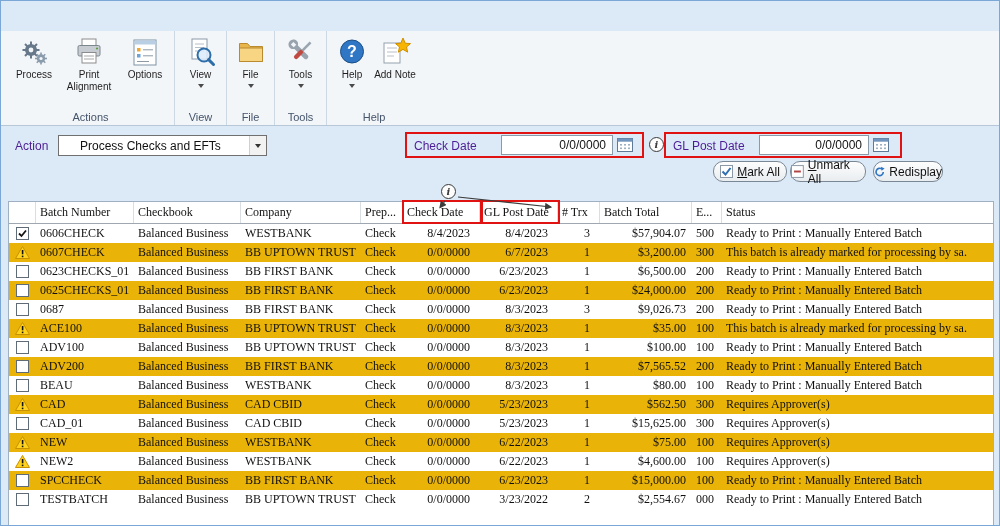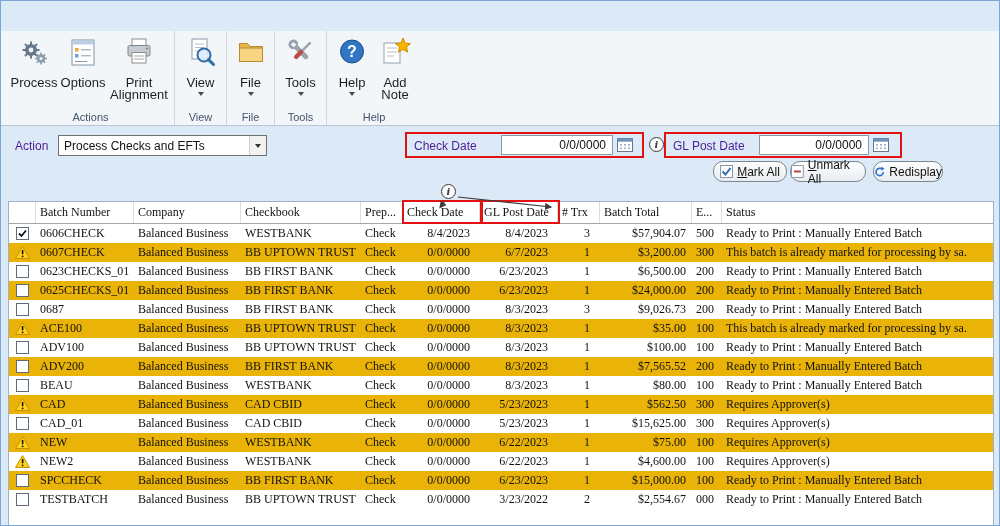--- a/index.html
+++ b/index.html
@@ -16,30 +16,30 @@
   .wc { width:46px; height:30px; display:flex; align-items:center; justify-content:center; color:#222; cursor:default; }
   .wc .min-glyph { width:11px; height:1px; background:#222; }
   .wc .max-glyph { width:10px; height:10px; border:1px solid #222; }
   .wc.close { font-size:16px; line-height:16px; }
 
   
   .ribbon { position:absolute; left:0; top:30px; right:0; height:95px; background:#f3f6f9; border-bottom:1px solid #b7c7d8; display:flex; padding-left:6px; }
   .rgroup { position:relative; height:94px; border-right:1px solid #ccd8e4; display:flex; align-items:flex-start; padding:0 3px; }
   .rgroup-label { position:absolute; bottom:2px; left:0; right:0; text-align:center; font-size:11px; color:#44546a; }
   .rbtn { display:flex; flex-direction:column; align-items:center; padding-top:5px; height:76px; }
-  .rlabel { font-size:13px; color:#1e1e1e; text-align:center; line-height:12px; margin-top:9px; white-space:normal; }
+  .rlabel { font-size:10px; color:#1e1e1e; text-align:center; line-height:12px; margin-top:1px; white-space:normal; }
   .rarrow { width:0; height:0; border-left:3.5px solid transparent; border-right:3.5px solid transparent; border-top:4px solid #4a4a4a; margin-top:3px; }
 
   
   .content { position:absolute; left:0; top:125px; right:0; bottom:0; background:#dce9f7; }
 
   .lbl { position:absolute; font-size:12px; color:#4c1d95; white-space:nowrap; }
 
   .action-select { position:absolute; left:57px; top:9px; width:209px; height:21px; background:#fff; border:1px solid #707070; display:flex; align-items:center; }
-  .action-select .sel-text { flex:1; padding-left:5px; white-space:nowrap; overflow:hidden; }
+  .action-select .sel-text { flex:1; padding-left:21px; white-space:nowrap; overflow:hidden; }
   .sel-arrow-zone { width:17px; height:100%; display:flex; align-items:center; justify-content:center; border-left:1px solid #d0d0d0; background:#f2f2f2; }
   .darrow { width:0; height:0; border-left:3.5px solid transparent; border-right:3.5px solid transparent; border-top:4.5px solid #333; }
 
   .date-field { position:absolute; height:20px; background:#fff; border:1px solid #8a9aa9; font-size:12px; line-height:18px; text-align:right; padding-right:6px; }
   .cal-icon { position:absolute; width:16px; height:15px; }
 
   .info-i { position:absolute; width:15px; height:15px; border:1.5px solid #3a3a3a; border-radius:50%; background:#fdfdfd; display:flex; align-items:center; justify-content:center; font-family:"DejaVu Serif",serif; font-weight:bold; font-style:italic; font-size:10px; color:#3a3a3a; }
 
   .groupbox { position:absolute; left:14px; top:34px; width:377px; height:24px; border:1px solid #93a5b7; display:flex; align-items:center; }
   .radio { width:12px; height:12px; border:1px solid #5a5a5a; border-radius:50%; background:#fff; display:inline-block; position:relative; flex:0 0 auto; }
@@ -88,42 +88,42 @@
             <rect x="22.2" y="16.5" width="1.6" height="12"></rect>
             <rect x="22.2" y="16.5" width="1.6" height="12" transform="rotate(45 23 22.5)"></rect>
             <rect x="22.2" y="16.5" width="1.6" height="12" transform="rotate(90 23 22.5)"></rect>
             <rect x="22.2" y="16.5" width="1.6" height="12" transform="rotate(135 23 22.5)"></rect>
             <circle cx="23" cy="22.5" r="4.2"></circle>
           </g>
           <circle cx="23" cy="22.5" r="1.6" fill="#f3f6f9"></circle>
         </svg>
         <span class="rlabel">Process</span>
       </div>
+      <div class="rbtn" style="width:62px">
+        <svg width="32" height="32" viewBox="0 0 32 32">
+          <rect x="9" y="3" width="14" height="6.5" fill="#fff" stroke="#8b8b8b"></rect>
+          <rect x="5" y="9.5" width="22" height="10.5" rx="1.5" fill="#c6ccd2" stroke="#7e868d"></rect>
+          <circle cx="24" cy="12.5" r="1.1" fill="#5f9e3e"></circle>
+          <rect x="9" y="16.5" width="14" height="10.5" fill="#fff" stroke="#8b8b8b"></rect>
+          <line x1="11" y1="20" x2="21" y2="20" stroke="#a7a7a7"></line>
+          <line x1="11" y1="23" x2="21" y2="23" stroke="#a7a7a7"></line>
+        </svg>
+        <span class="rlabel">Print Alignment</span>
+      </div>
       <div class="rbtn" style="width:50px">
         <svg width="32" height="32" viewBox="0 0 32 32">
           <rect x="5" y="4" width="22" height="25" fill="#fff" stroke="#7f93a6"></rect>
           <rect x="5.5" y="4.5" width="21" height="4" fill="#b9cfe4"></rect>
           <rect x="8" y="12" width="3.5" height="3.5" fill="#f0a830"></rect>
           <rect x="8" y="18" width="3.5" height="3.5" fill="#6fa3d8"></rect>
           <line x1="14" y1="13.8" x2="24" y2="13.8" stroke="#8d99a5"></line>
           <line x1="14" y1="19.8" x2="24" y2="19.8" stroke="#8d99a5"></line>
           <line x1="8" y1="25.5" x2="20" y2="25.5" stroke="#8d99a5"></line>
         </svg>
         <span class="rlabel">Options</span>
-      </div>
-      <div class="rbtn" style="width:62px">
-        <svg width="32" height="32" viewBox="0 0 32 32">
-          <rect x="9" y="3" width="14" height="6.5" fill="#fff" stroke="#8b8b8b"></rect>
-          <rect x="5" y="9.5" width="22" height="10.5" rx="1.5" fill="#c6ccd2" stroke="#7e868d"></rect>
-          <circle cx="24" cy="12.5" r="1.1" fill="#5f9e3e"></circle>
-          <rect x="9" y="16.5" width="14" height="10.5" fill="#fff" stroke="#8b8b8b"></rect>
-          <line x1="11" y1="20" x2="21" y2="20" stroke="#a7a7a7"></line>
-          <line x1="11" y1="23" x2="21" y2="23" stroke="#a7a7a7"></line>
-        </svg>
-        <span class="rlabel">Print Alignment</span>
       </div>
       <div class="rgroup-label">Actions</div>
     </div>
 
     <div class="rgroup" style="width:52px">
       <div class="rbtn" style="width:46px">
         <svg width="32" height="32" viewBox="0 0 32 32">
           <rect x="7" y="3" width="15" height="20" fill="#fff" stroke="#8b99a7"></rect>
           <line x1="10" y1="8" x2="19" y2="8" stroke="#b6bec6"></line>
           <line x1="10" y1="11.5" x2="19" y2="11.5" stroke="#b6bec6"></line>
@@ -263,22 +263,22 @@
         </marker>
       </defs>
       <line x1="16" y1="17" x2="11" y2="23.5" stroke="#3c3c3c" stroke-width="1.2" marker-end="url(#ah)"></line>
       <line x1="29" y1="13" x2="122" y2="23" stroke="#3c3c3c" stroke-width="1.2" marker-end="url(#ah)"></line>
     </svg>
 
     <div class="table-wrap">
       <div class="thead tgrid">
         <div class="th c-sel"></div>
         <div class="th">Batch Number</div>
+        <div class="th">Checkbook</div>
         <div class="th">Company</div>
-        <div class="th">Checkbook</div>
         <div class="th">Prep...</div>
         <div class="th">Check Date</div>
         <div class="th">GL Post Date</div>
         <div class="th"># Trx</div>
         <div class="th">Batch Total</div>
         <div class="th">E...</div>
         <div class="th" style="border-right:none;">Status</div>
       </div>
       <div>
           <div class="trow tgrid">

